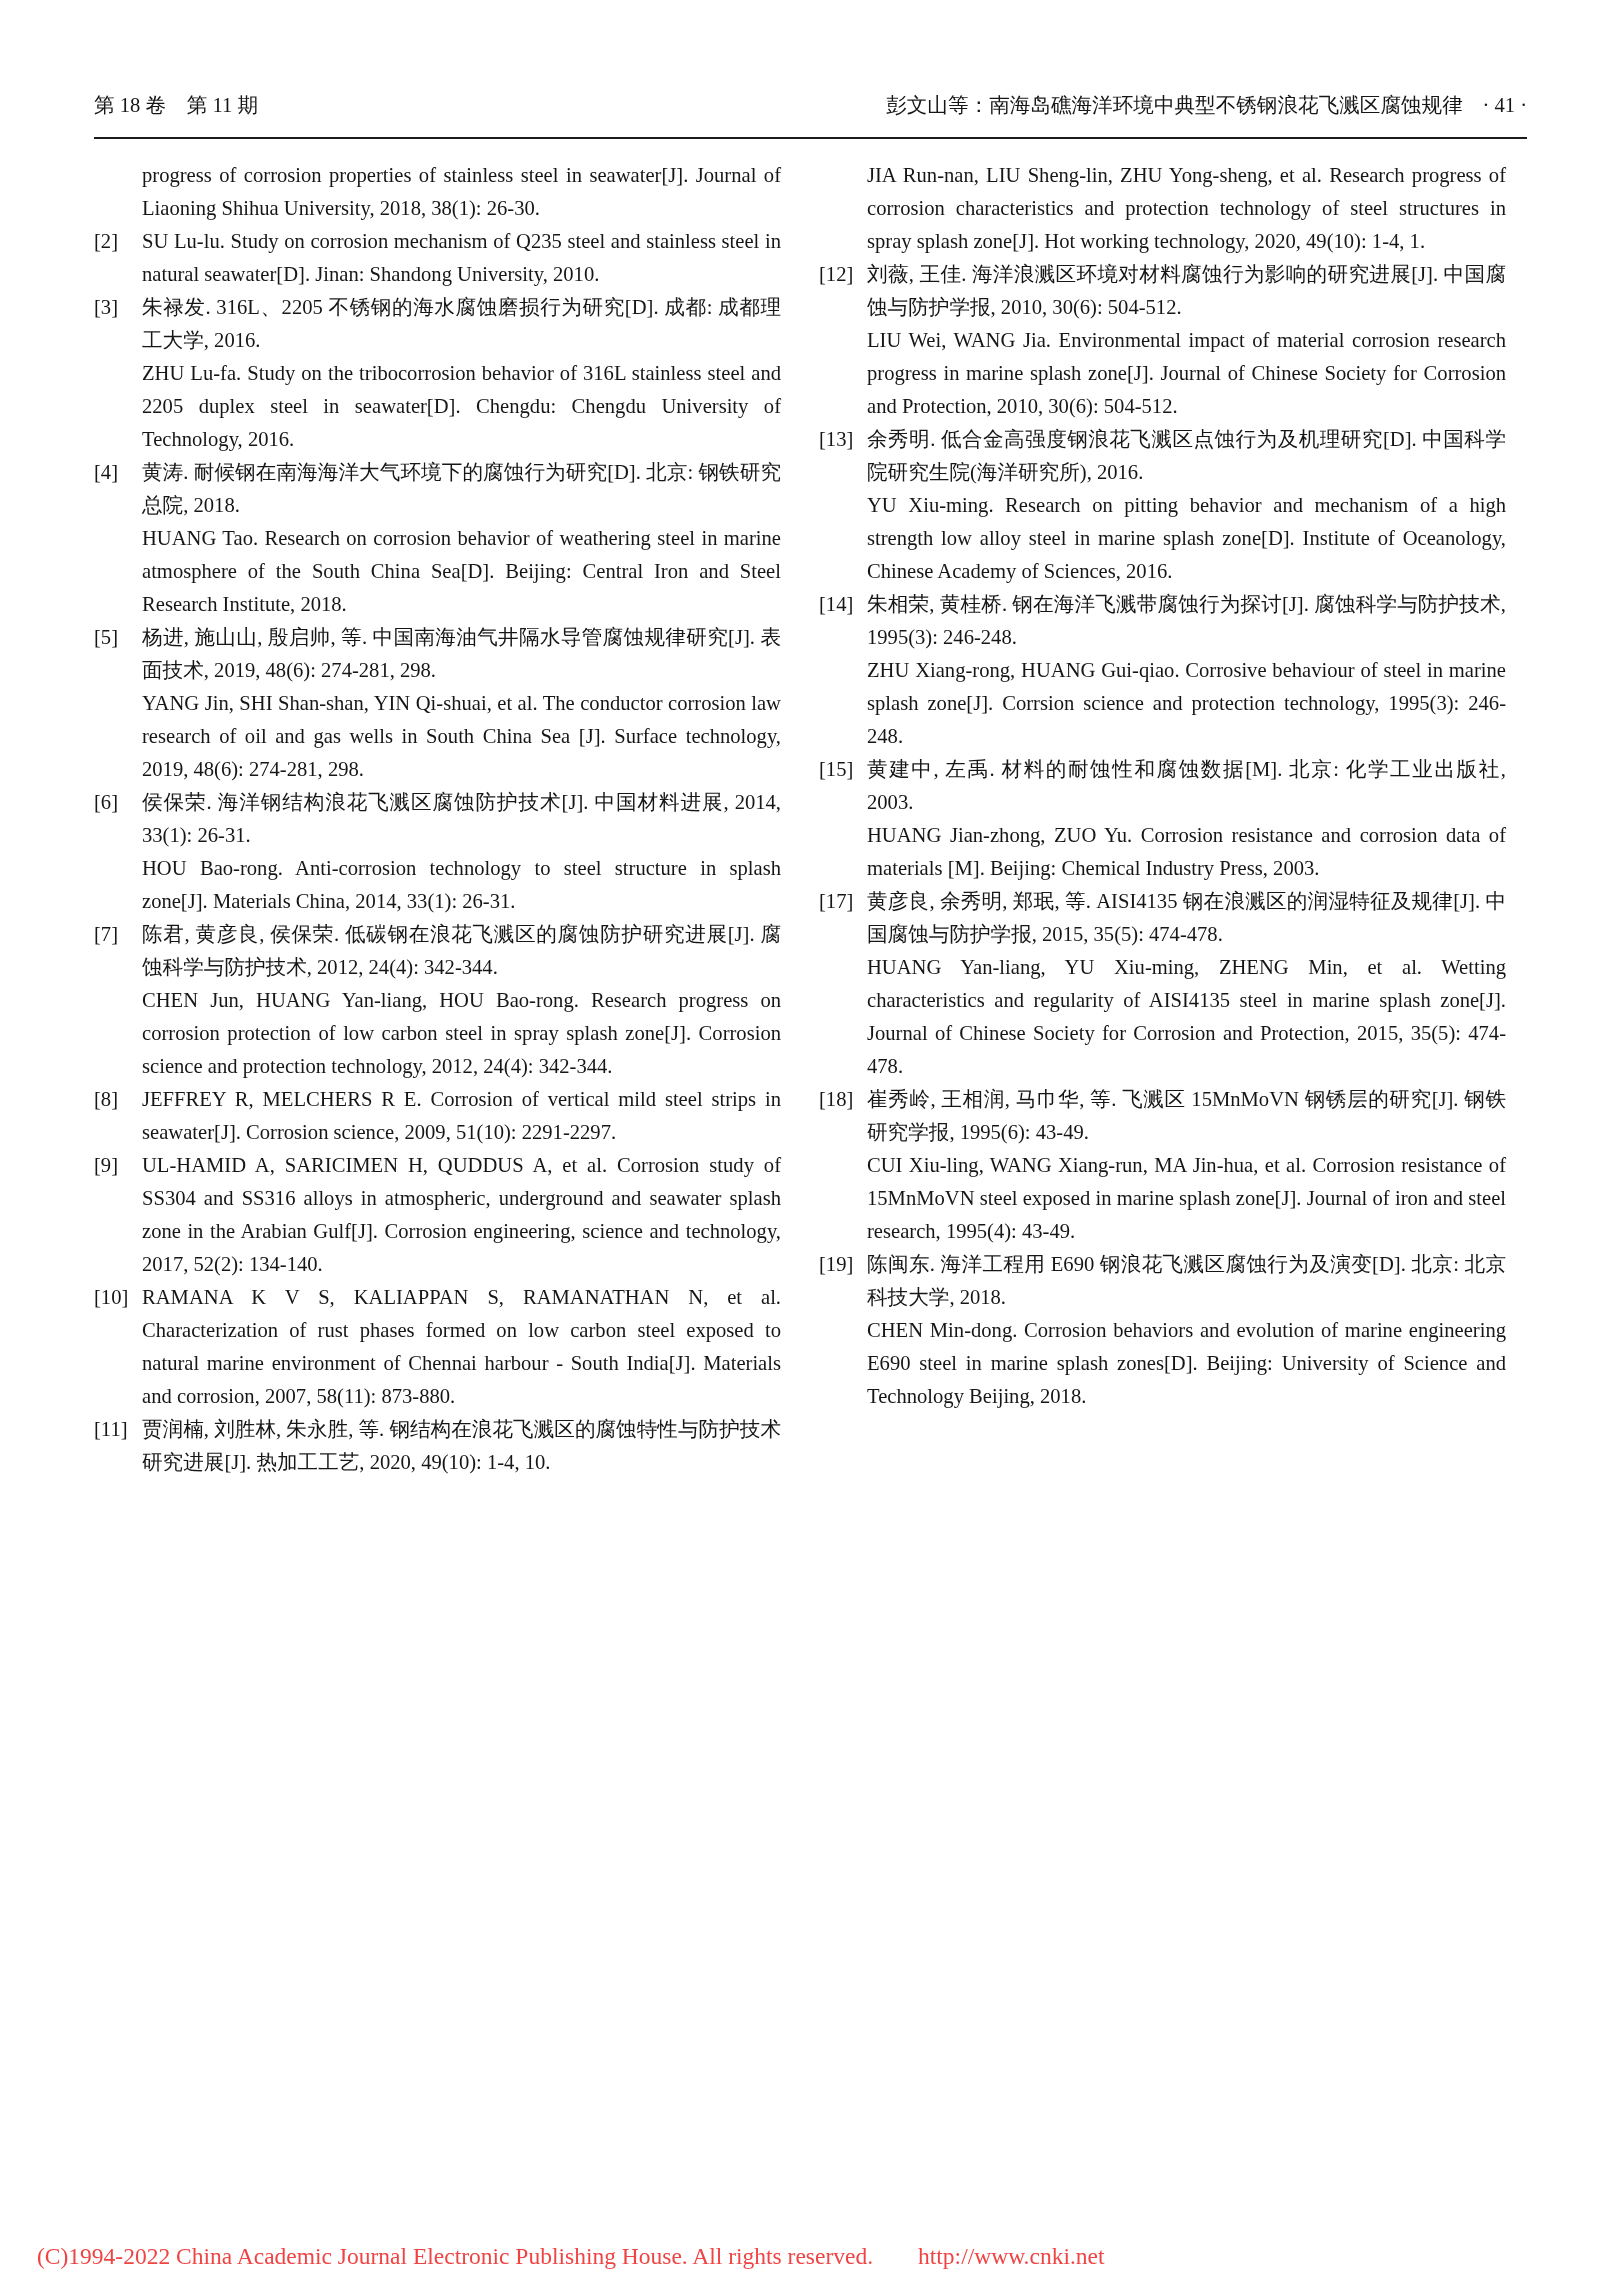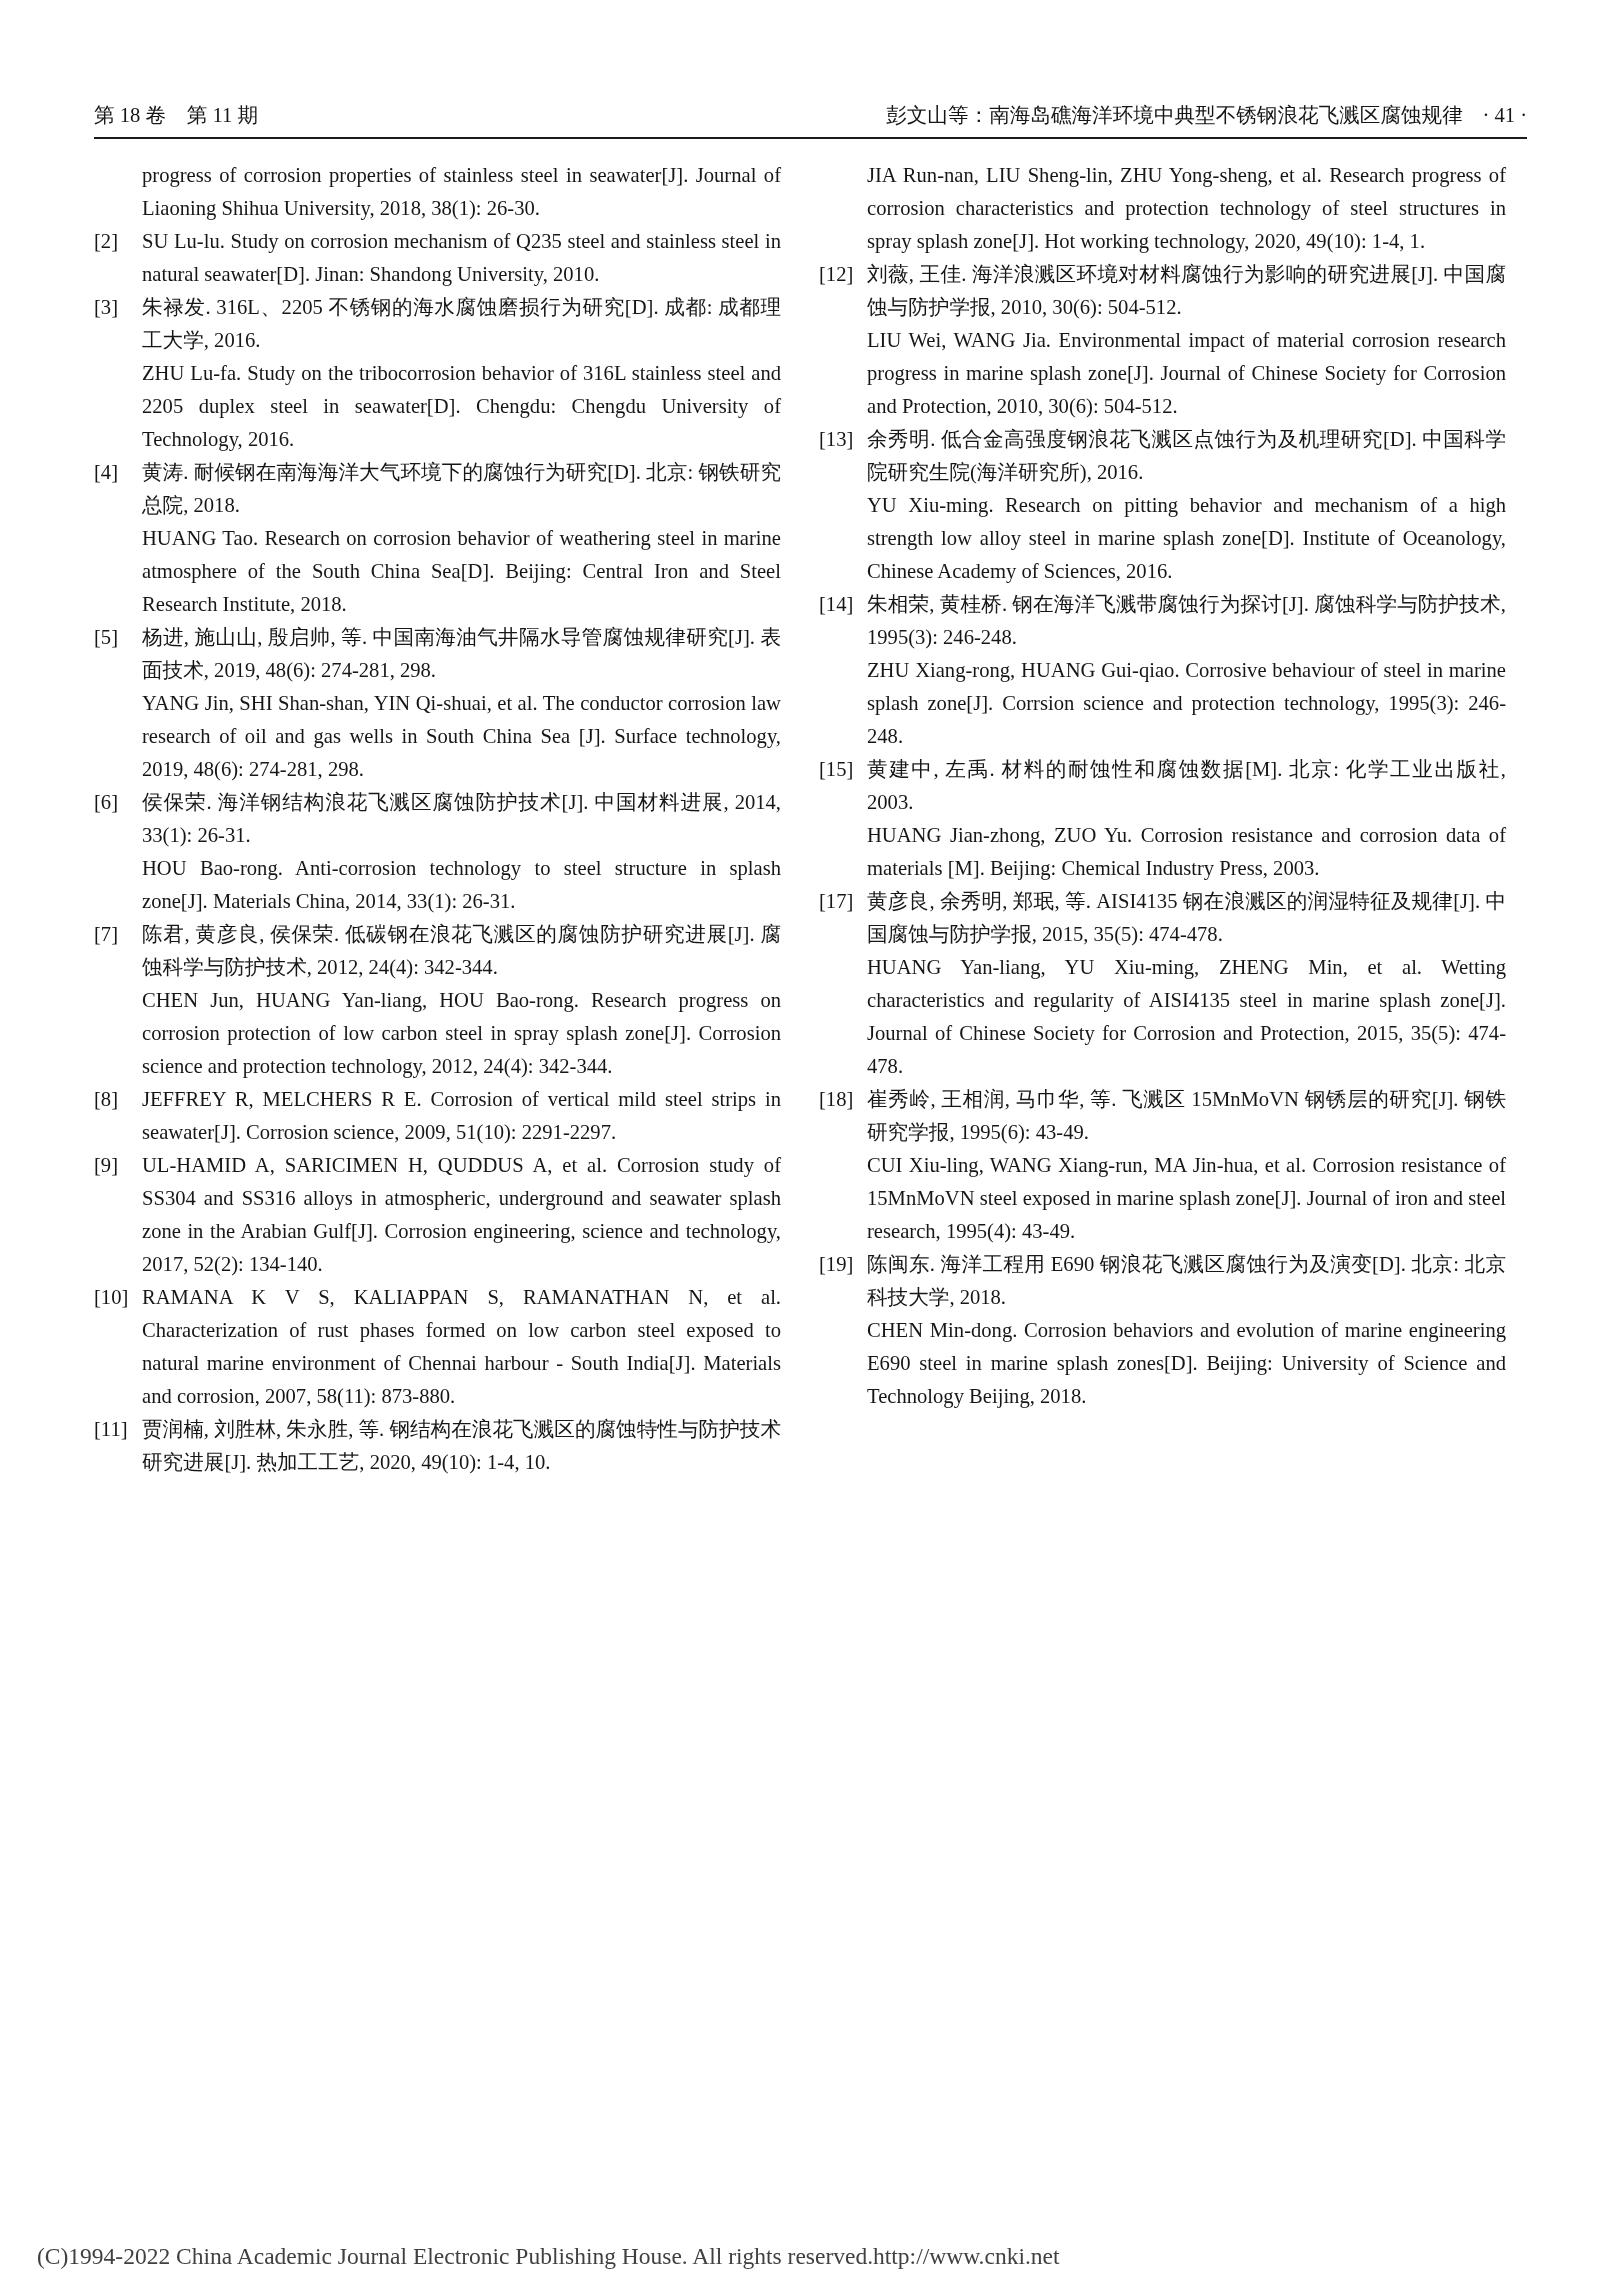--- a/index.html
+++ b/index.html
@@ -9,21 +9,21 @@
     background: #ffffff;
     position: relative;
     font-family: "Liberation Serif", "DejaVu Serif", serif;
     color: #161616;
   }
   .page { position: absolute; inset: 0; overflow: hidden; background: #ffffff; }
 
   
   .page-header {
     position: absolute;
-    top: 101px; left: 94px; width: 1433px;
+    top: 91px; left: 94px; width: 1433px;
     display: flex; justify-content: space-between; align-items: baseline;
     font-size: 20.6px;
   }
   .hdr-left  { white-space: nowrap; }
   .hdr-center{ flex: 1; text-align: right; padding: 0 19.6px; }
   .hdr-right { white-space: nowrap; }
   .header-rule {
     position: absolute;
     top: 137px; left: 94px; width: 1433px; height: 2px;
     background: #1b1b1b;
@@ -48,22 +48,22 @@
     font-size: 20.6px;
     line-height: 33px;
     word-break: break-word;
   }
 
   
   .page-footer {
     position: absolute;
     left: 37px; bottom: 23.5px;
     font-size: 23.5px;
-    color: #404040;
-    display: flex; 
+    color: #ef4444;
+    display: flex; gap: 45px;
     white-space: nowrap;
   }
 </style>
 </head>
 <body>
 
 <div class="page">
 
   <header class="page-header">
     <span class="hdr-left">第 18 卷　第 11 期</span>

